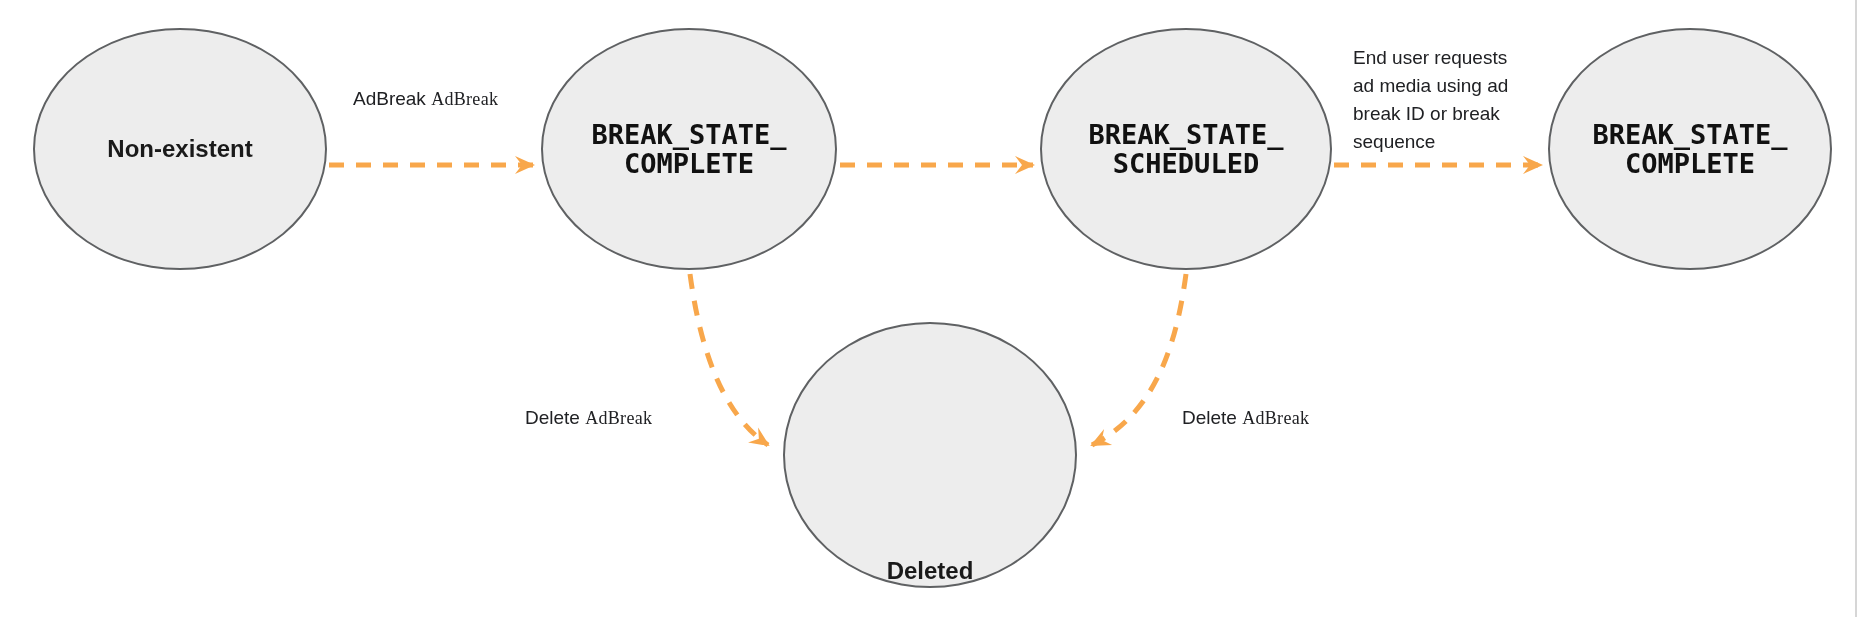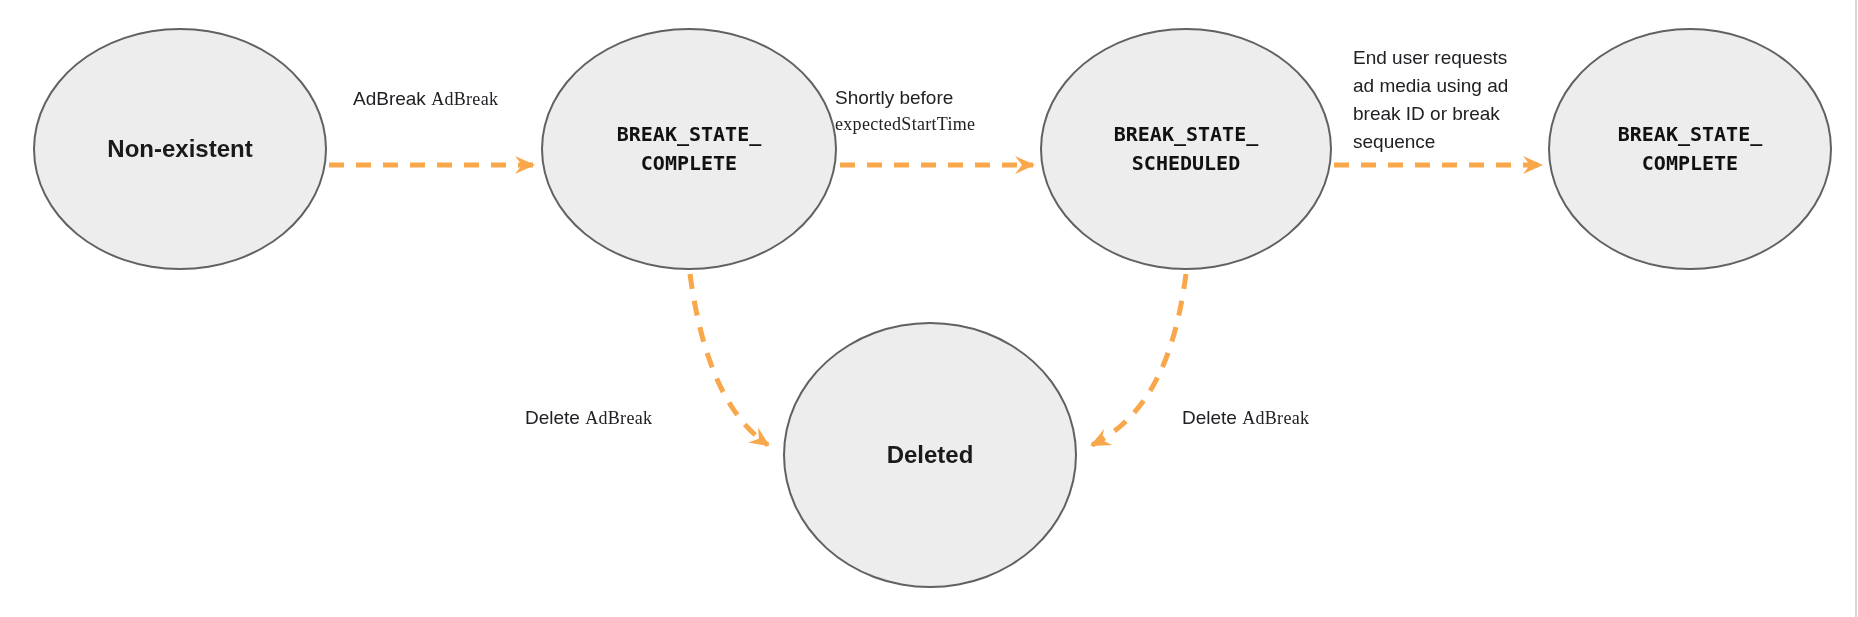--- a/index.html
+++ b/index.html
@@ -32,21 +32,21 @@
     align-items:center;justify-content:center;
     text-align:center;
     box-sizing:border-box;
   }
   .state .name{
     font-weight:bold;font-size:24px;line-height:30px;color:#1a1a1a;
   }
   .state .mono-line{
     display:block;
     font-family:"DejaVu Sans Mono",monospace;
-    font-weight:bold;font-size:20px;line-height:29px;color:#111;
+    font-weight:bold;font-size:27px;line-height:29px;color:#111;
   }
   .edge-label{
     position:absolute;
     font-size:19px;line-height:27px;
     white-space:nowrap;color:#202124;
   }
   .edge-label .line{display:block;}
   .edge-label .code{
     font-family:Liberation Serif, serif;
     font-size:18px;
@@ -84,32 +84,28 @@
   <div class="state" style="left:1040px;top:28px;width:292px;height:242px;">
     <span class="mono-line">BREAK_STATE_</span>
     <span class="mono-line">SCHEDULED</span>
   </div>
 
   <div class="state" style="left:1548px;top:28px;width:284px;height:242px;">
     <span class="mono-line">BREAK_STATE_</span>
     <span class="mono-line">COMPLETE</span>
   </div>
 
-  <div class="state" style="left:783px;top:322px;width:294px;height:266px;">
+  <div class="state" style="left:783px;top:322px;width:294px;height:266px;justify-content:flex-end;">
     <span class="name">Deleted</span>
   </div>
 
   <div class="edge-label" style="left:353px;top:85px;">
     <span>AdBreak </span><span class="code">AdBreak</span>
   </div>
 
-  <div class="edge-label" style="left:835px;top:84px;">
-    <span class="line">Shortly before</span>
-    <span class="line code">expectedStartTime</span>
-  </div>
 
   <div class="edge-label wrap4" style="left:1353px;top:44px;">
     <span class="line">End user requests</span>
     <span class="line">ad media using ad</span>
     <span class="line">break ID or break</span>
     <span class="line">sequence</span>
   </div>
 
   <div class="edge-label" style="left:525px;top:404px;">
     <span>Delete </span><span class="code">AdBreak</span>

